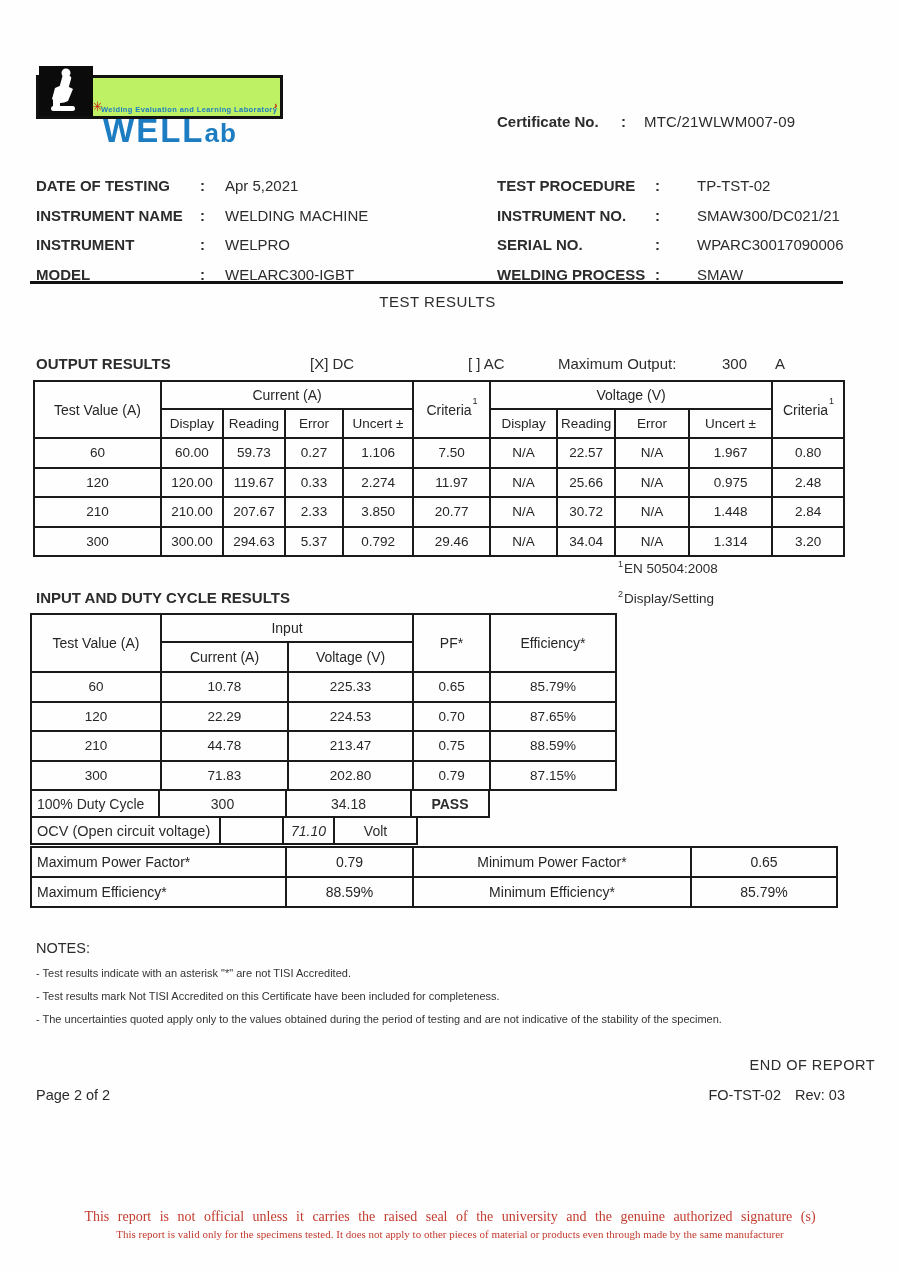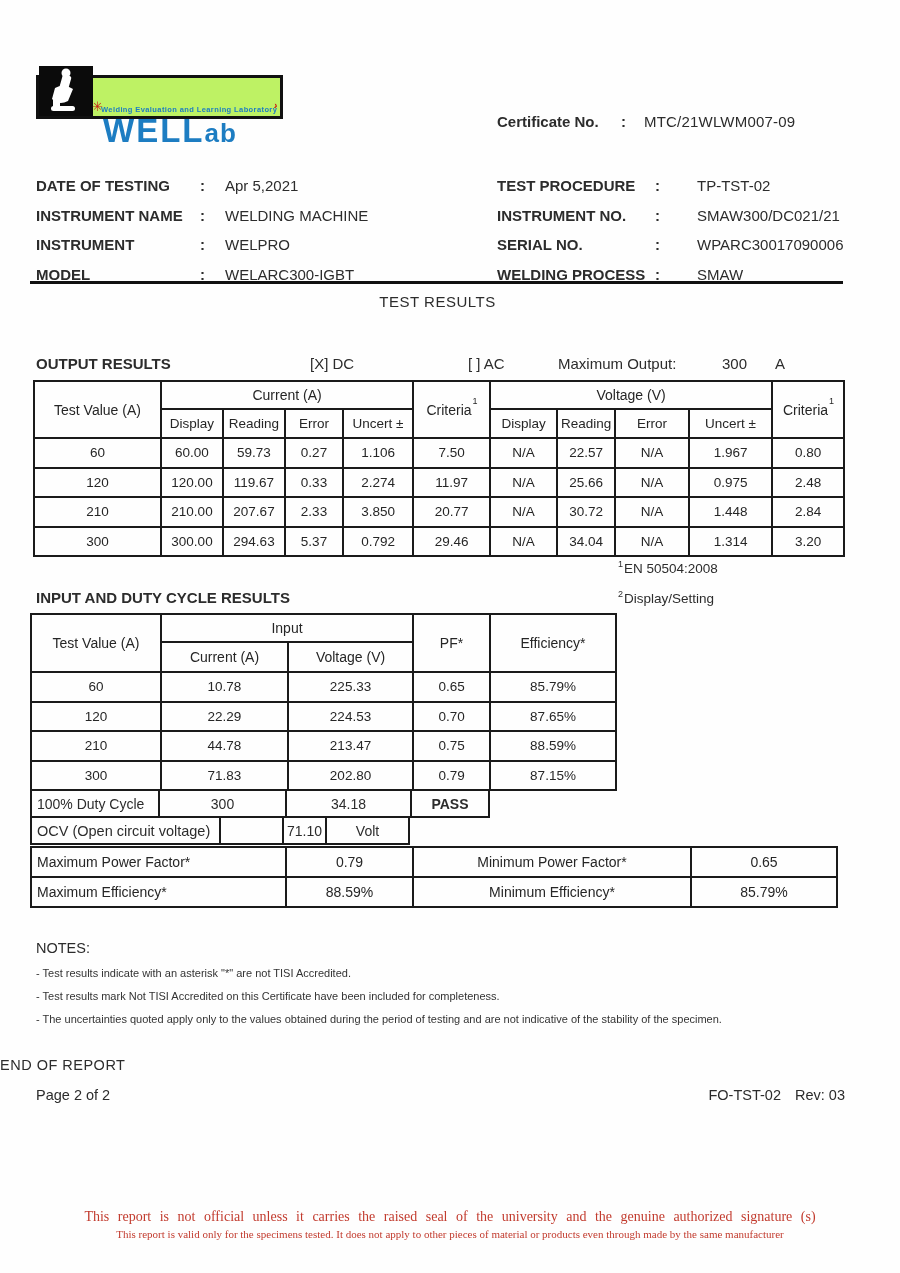--- a/index.html
+++ b/index.html
@@ -73,41 +73,41 @@
   .flexrow { display:flex; margin-top:-2px; }
   .flexrow .cell { border:2px solid #1a1a1a; height:29px; display:flex; align-items:center;
     justify-content:center; font-size:14px; background:transparent; }
   .flexrow .cell + .cell { border-left:none; }
   .duty-label { width:130px; justify-content:flex-start !important; padding-left:5px; }
   .duty-cur { width:127px; }
   .duty-vol { width:125px; }
   .duty-res { width:78px;font-weight:bold; }
   .ocv-label { width:191px; justify-content:flex-start !important; padding-left:5px; font-size:14.5px !important; }
   .ocv-blank { width:63px; }
-  .ocv-val { width:43px; }
+  .ocv-val { width:51px;font-style:italic; }
   .ocv-unit { width:83px; }
 
   .summary { position:absolute; left:30px; top:846px; }
   .summary td { height:30px; font-size:14px; }
   .sum-label-l { text-align:left; padding-left:5px; }
 
   
   .fn { position:absolute; left:618px; font-size:13.5px; }
   .fn sup { font-size:9px; margin-right:1px; }
   .fn1 { top:559px; }
   .fn2 { top:589px; }
 
   .input-title { position:absolute; left:36px; top:589px; font-size:15px; font-weight:600; }
 
   
   .notes-title { position:absolute; left:36px; top:940px; font-size:14.5px; }
   .note-line { position:absolute; left:36px; font-size:11px; color:#333; }
   .nl0 { top:967px; } .nl1 { top:990px; } .nl2 { top:1013px; }
 
-  .end-report { position:absolute; left:0; top:1057px; width:875px; text-align:left;
+  .end-report { position:absolute; left:0; top:1057px; width:875px; text-align:right;
     font-size:14.5px; letter-spacing:0.5px; }
   .page-num { position:absolute; left:36px; top:1087px; font-size:14.5px; }
   .form-code { position:absolute; right:55px; top:1087px; font-size:14.5px; }
   .form-code span { margin-left:10px; }
   .form-code span:first-child { margin-left:13px; }
 
   .red1, .red2 { position:absolute; left:0; width:900px; text-align:center;
     font-family:"Liberation Serif","DejaVu Serif",serif; color:#c23b2e; }
   .red1 { top:1209px; font-size:14px; word-spacing:5px; }
   .red2 { top:1228px; font-size:11px; }

